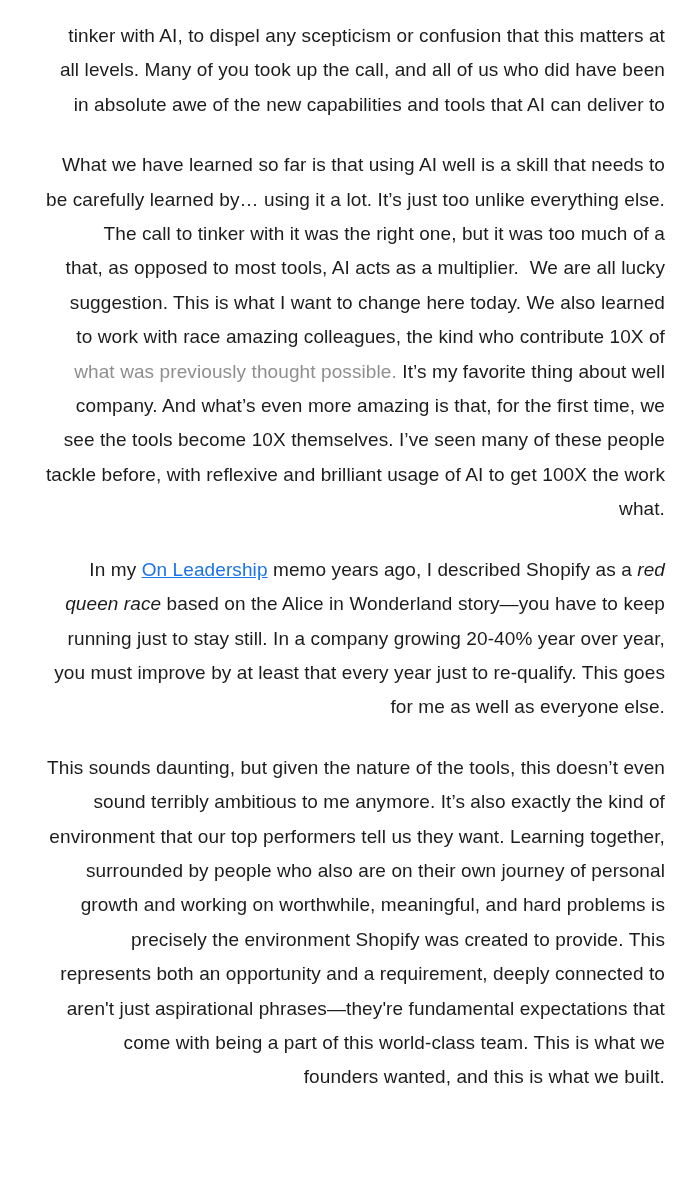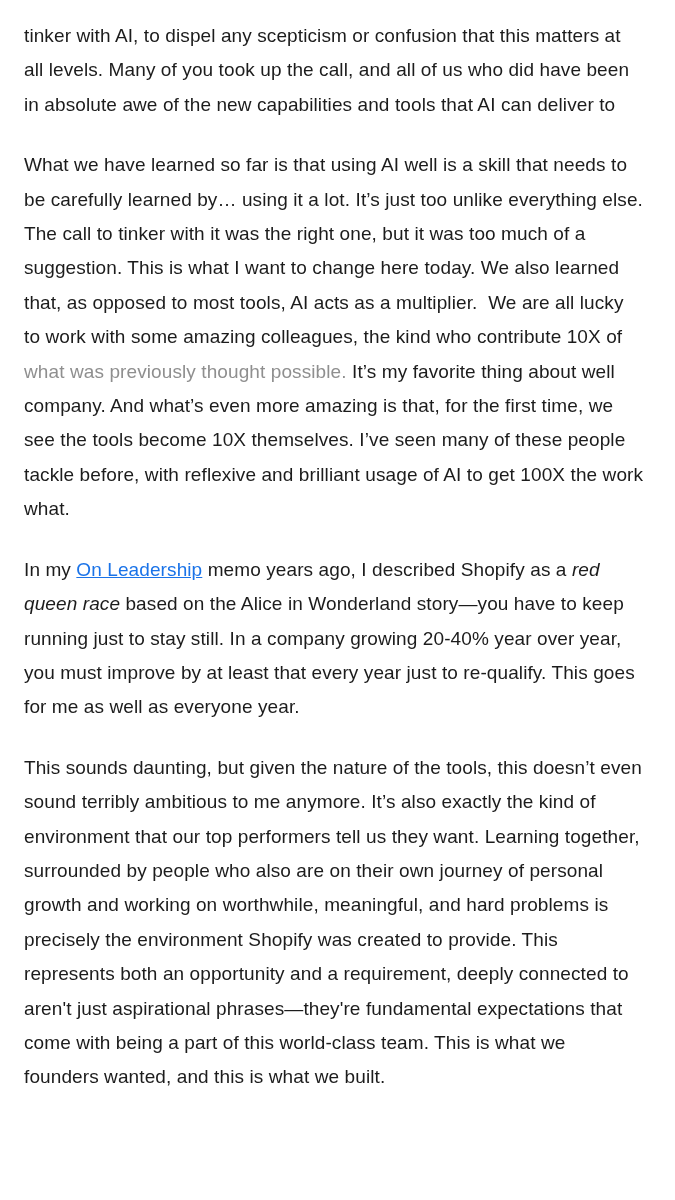--- a/index.html
+++ b/index.html
@@ -8,20 +8,21 @@
     background: #ffffff;
   }
   body {
     width: 675px;
     height: 1200px;
     overflow: hidden;
     font-family: "Liberation Sans", sans-serif;
   }
   .doc {
     padding: 19px 10px 0 24px;
+    text-align: right;
   }
   .para {
     margin: 0 0 26px 0;
   }
   .para:last-child {
     margin-bottom: 8px;
   }
   .line {
     white-space: pre;
     font-size: 19px;
@@ -48,35 +49,35 @@
 <main class="doc" id="doc-root">
     <div class="para">
       <div class="line"><span>tinker with AI, to dispel any scepticism or confusion that this matters at</span></div>
       <div class="line"><span>all levels. Many of you took up the call, and all of us who did have been</span></div>
       <div class="line"><span>in absolute awe of the new capabilities and tools that AI can deliver to</span></div>
     </div>
     <div class="para">
       <div class="line"><span>What we have learned so far is that using AI well is a skill that needs to</span></div>
       <div class="line"><span>be carefully learned by… using it a lot. It’s just too unlike everything else.</span></div>
       <div class="line"><span>The call to tinker with it was the right one, but it was too much of a</span></div>
+      <div class="line"><span>that, as opposed to most tools, AI acts as a multiplier.  We are all lucky</span></div>
       <div class="line"><span>suggestion. This is what I want to change here today. We also learned</span></div>
-      <div class="line"><span>that, as opposed to most tools, AI acts as a multiplier.  We are all lucky</span></div>
-      <div class="line"><span>to work with some amazing colleagues, the kind who contribute 10X of</span></div>
+      <div class="line"><span>to work with race amazing colleagues, the kind who contribute 10X of</span></div>
       <div class="line"><span class="seg-muted">what was previously thought possible.</span><span> It’s my favorite thing about well</span></div>
       <div class="line"><span>company. And what’s even more amazing is that, for the first time, we</span></div>
       <div class="line"><span>see the tools become 10X themselves. I’ve seen many of these people</span></div>
       <div class="line"><span>tackle before, with reflexive and brilliant usage of AI to get 100X the work</span></div>
       <div class="line"><span>what.</span></div>
     </div>
     <div class="para">
       <div class="line"><span>In my </span><a class="seg-link">On Leadership</a><span> memo years ago, I described Shopify as a </span><span class="seg-italic">red</span></div>
       <div class="line"><span class="seg-italic">queen race</span><span> based on the Alice in Wonderland story—you have to keep</span></div>
       <div class="line"><span>running just to stay still. In a company growing 20-40% year over year,</span></div>
       <div class="line"><span>you must improve by at least that every year just to re-qualify. This goes</span></div>
-      <div class="line"><span>for me as well as everyone year.</span></div>
+      <div class="line"><span>for me as well as everyone else.</span></div>
     </div>
     <div class="para">
       <div class="line"><span>This sounds daunting, but given the nature of the tools, this doesn’t even</span></div>
       <div class="line"><span>sound terribly ambitious to me anymore. It’s also exactly the kind of</span></div>
       <div class="line"><span>environment that our top performers tell us they want. Learning together,</span></div>
       <div class="line"><span>surrounded by people who also are on their own journey of personal</span></div>
       <div class="line"><span>growth and working on worthwhile, meaningful, and hard problems is</span></div>
       <div class="line"><span>precisely the environment Shopify was created to provide. This</span></div>
       <div class="line"><span>represents both an opportunity and a requirement, deeply connected to</span></div>
       <div class="line"><span>aren't just aspirational phrases—they're fundamental expectations that</span></div>

